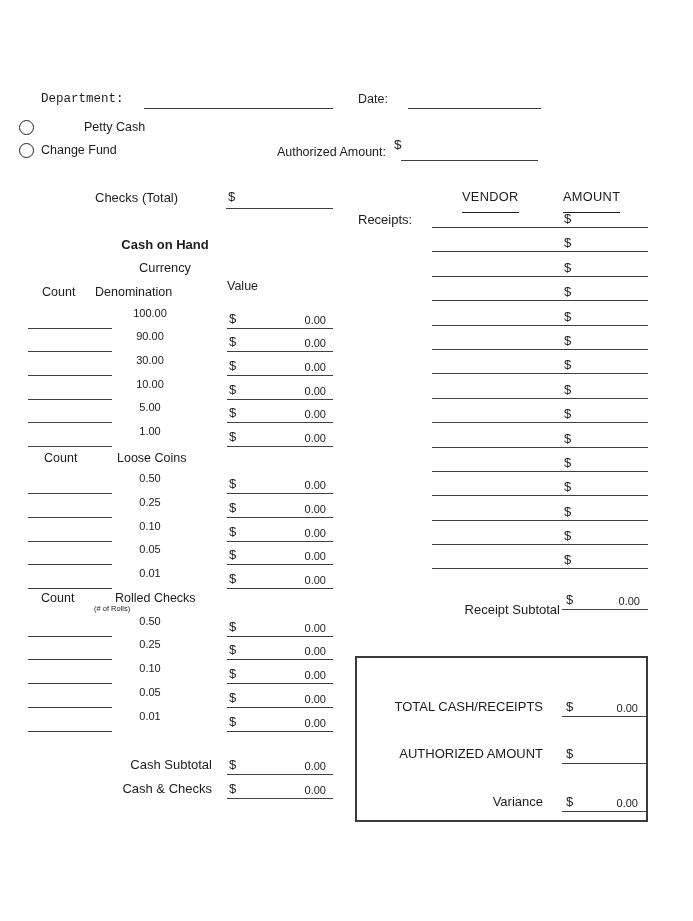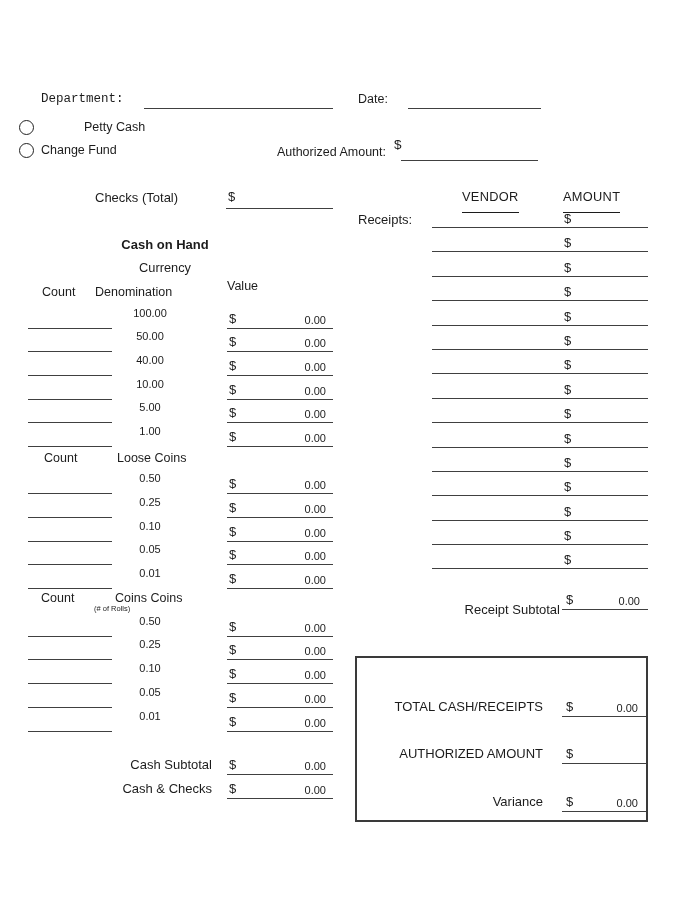--- a/index.html
+++ b/index.html
@@ -94,30 +94,30 @@
     <span class="count-line"></span>
     <span class="denom">100.00</span>
     <span class="val-group">
       <span class="dollar">$</span>
       <span class="amt">0.00</span>
     </span>
   </div>
 
   <div class="cash-row">
     <span class="count-line"></span>
-    <span class="denom">50.00</span>
-    <span class="val-group">
-      <span class="dollar">$</span>
-      <span class="amt">0.00</span>
-    </span>
-  </div>
-
-  <div class="cash-row">
-    <span class="count-line"></span>
-    <span class="denom">40.00</span>
+    <span class="denom">90.00</span>
+    <span class="val-group">
+      <span class="dollar">$</span>
+      <span class="amt">0.00</span>
+    </span>
+  </div>
+
+  <div class="cash-row">
+    <span class="count-line"></span>
+    <span class="denom">30.00</span>
     <span class="val-group">
       <span class="dollar">$</span>
       <span class="amt">0.00</span>
     </span>
   </div>
 
   <div class="cash-row">
     <span class="count-line"></span>
     <span class="denom">10.00</span>
     <span class="val-group">
@@ -192,21 +192,21 @@
     <span class="val-group">
       <span class="dollar">$</span>
       <span class="amt">0.00</span>
     </span>
   </div>
 </div>
 
   <div class="coin-header" style="top:589.4px;">
     <span class="abs lbl" style="left:41px;top:2px;">Count</span>
     <span class="abs" style="left:50px;top:15px;font-size:7.5px;white-space:nowrap;padding-left:44px;">(# of Rolls)</span>
-    <span class="abs lbl" style="left:115px;top:2px;">Coins Coins</span>
+    <span class="abs lbl" style="left:115px;top:2px;">Rolled Checks</span>
   </div>
   <div class="abs" id="rolled-rows" style="left:0;top:613.1px;width:340px;">
   <div class="cash-row">
     <span class="count-line"></span>
     <span class="denom">0.50</span>
     <span class="val-group">
       <span class="dollar">$</span>
       <span class="amt">0.00</span>
     </span>
   </div>

